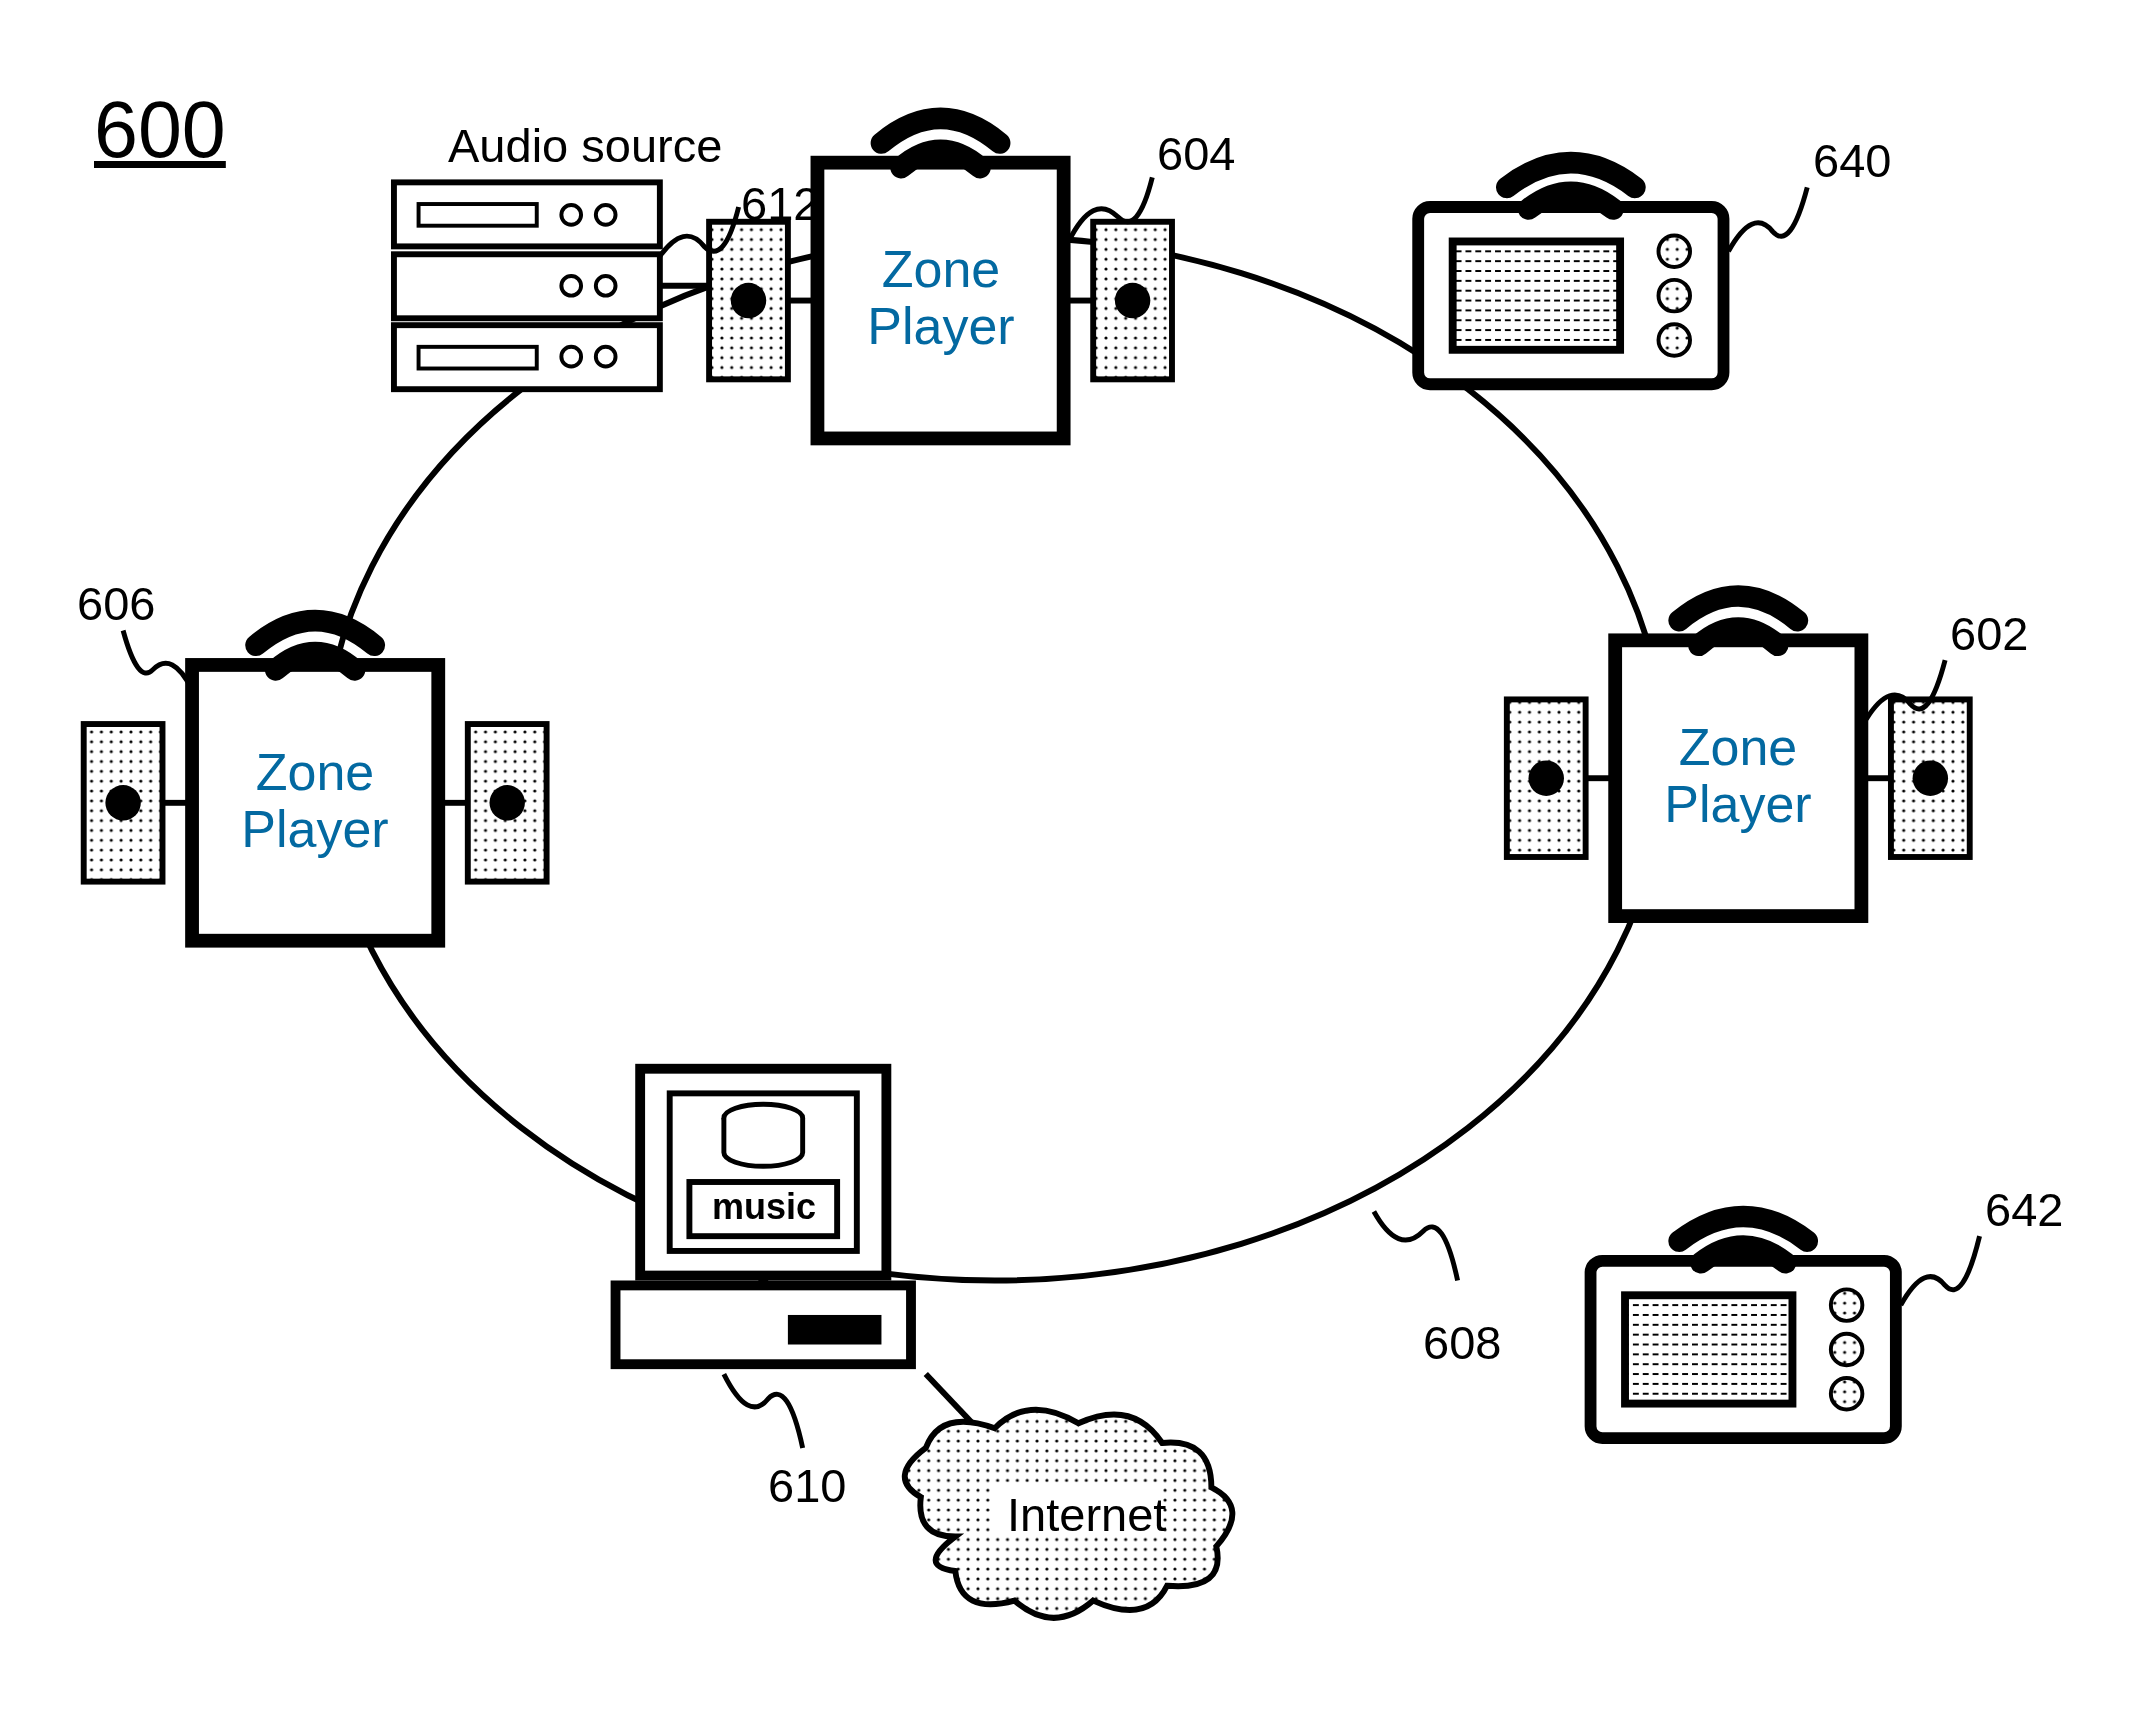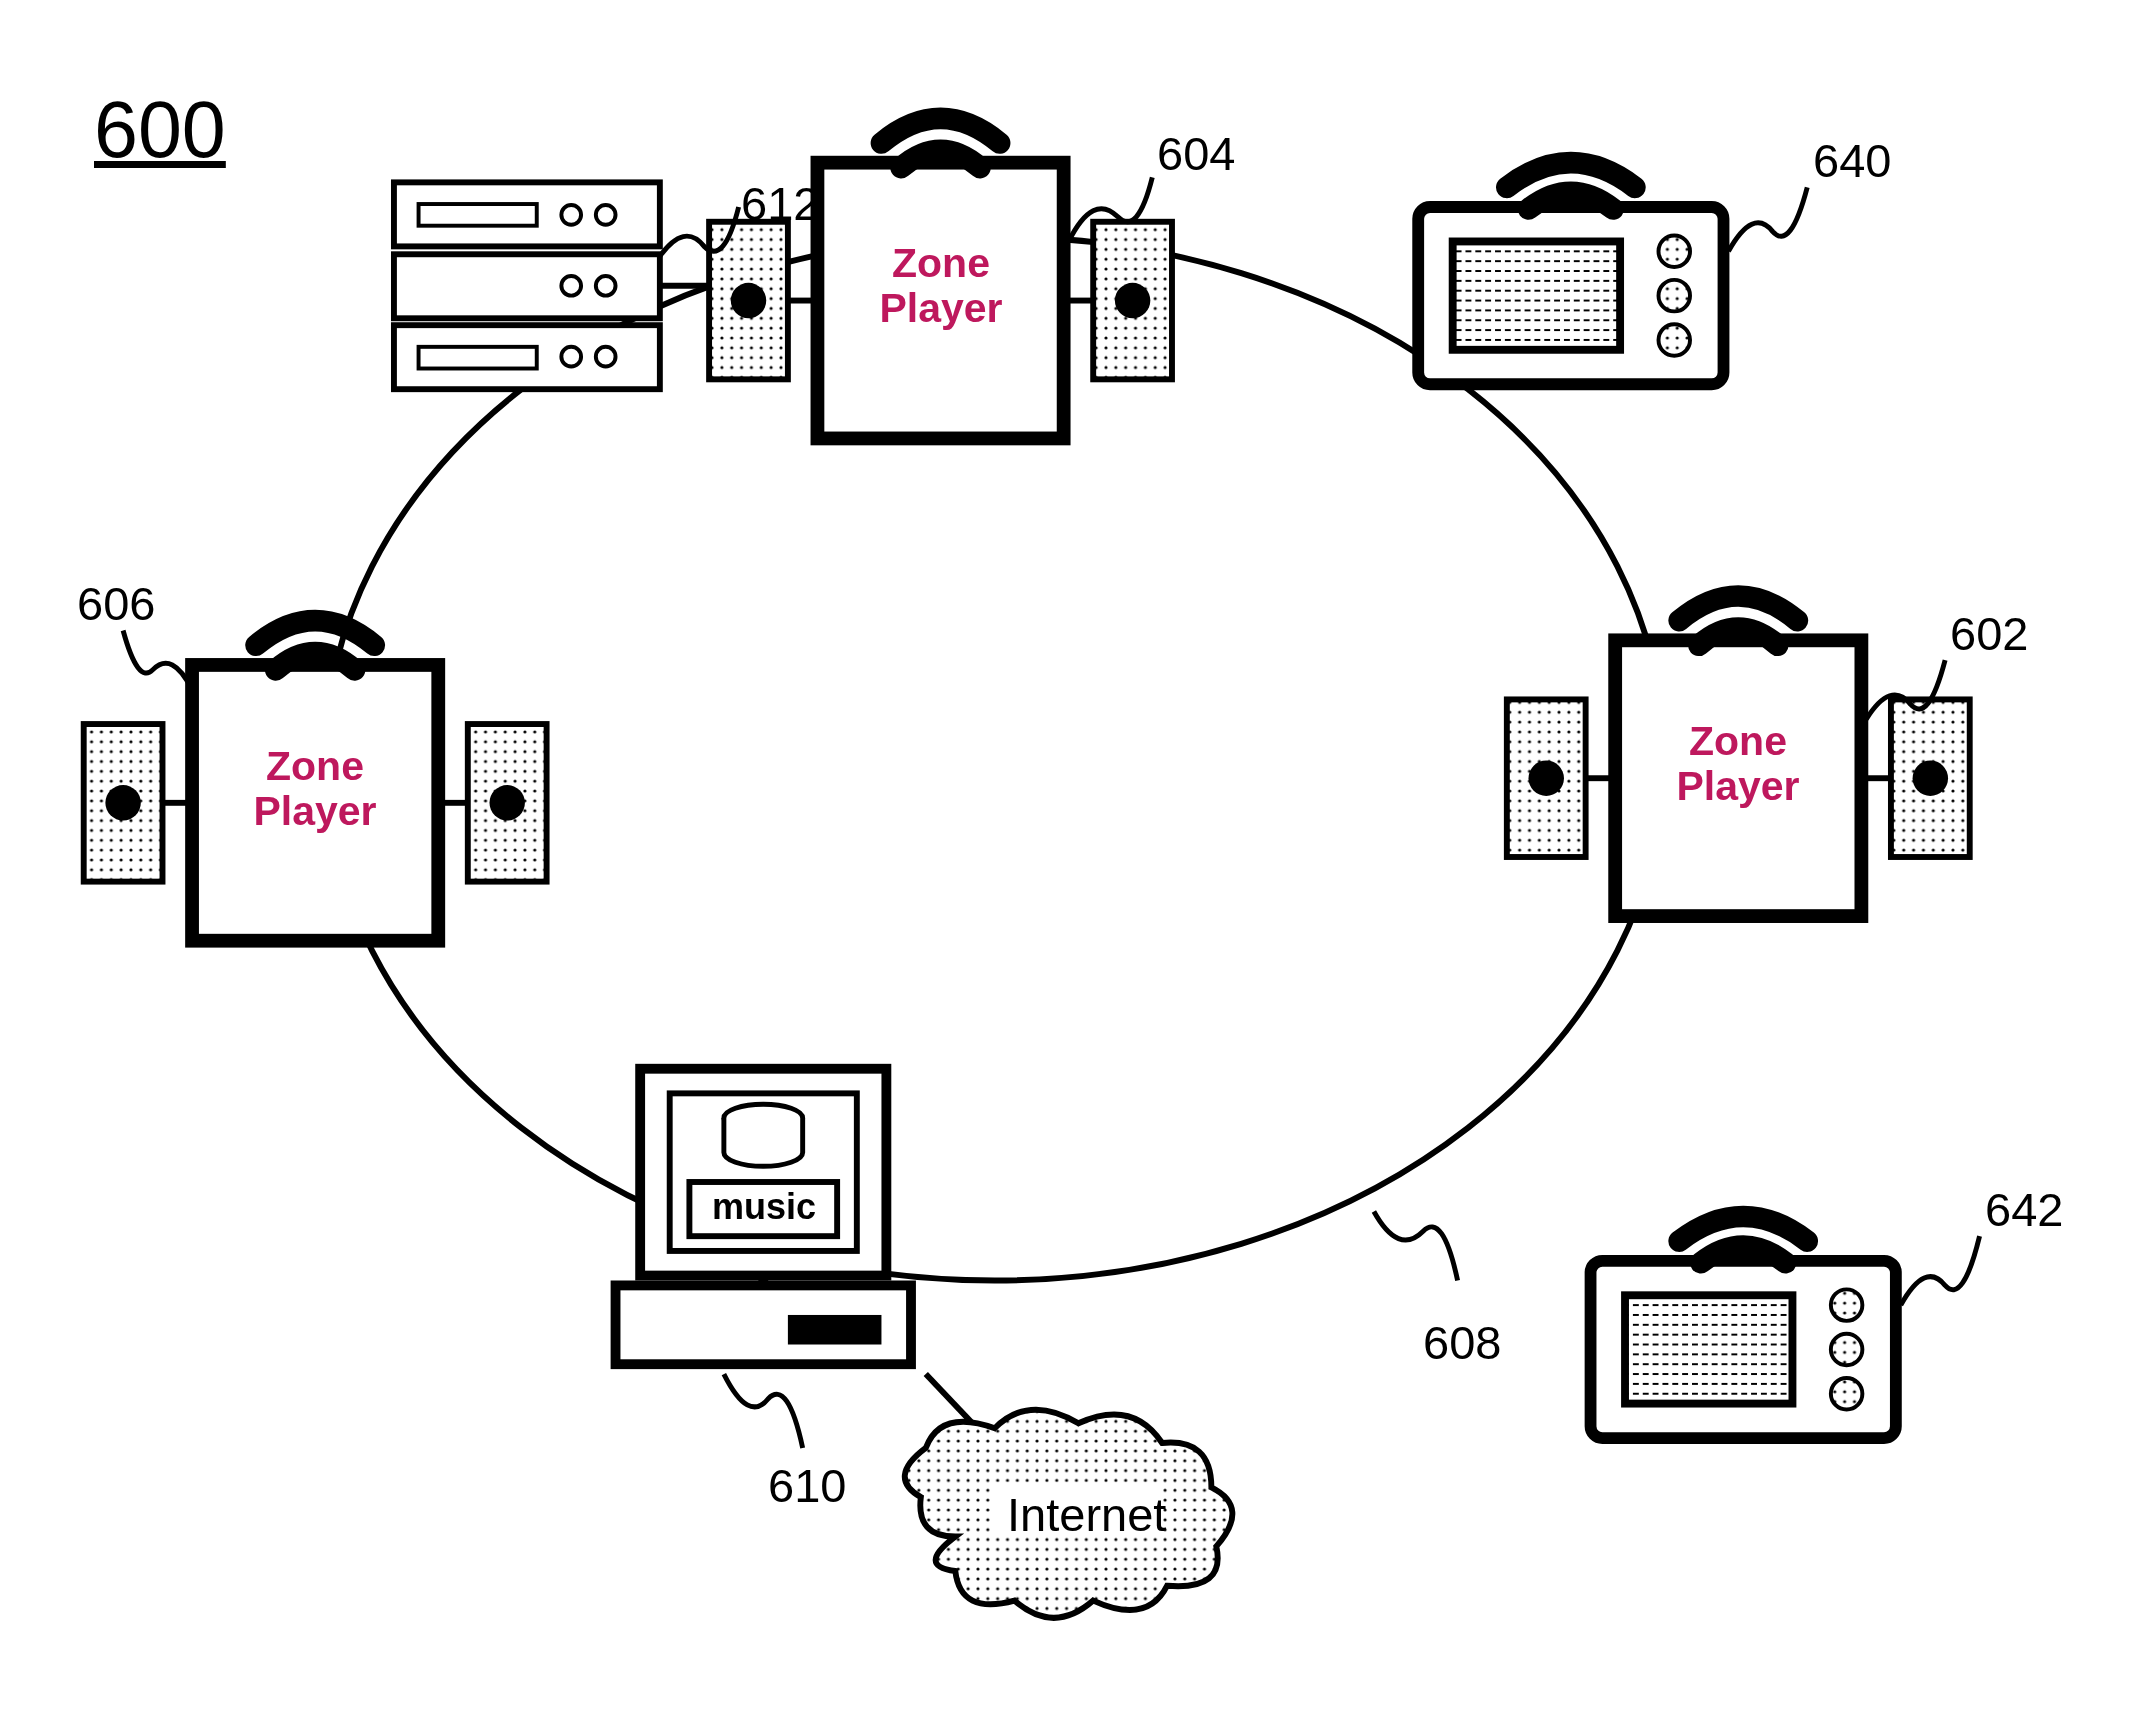--- a/index.html
+++ b/index.html
@@ -24,23 +24,23 @@
     white-space: nowrap;
   }
   .figure-number {
     position: absolute;
     font-size: 79px;
     color: #000;
     text-decoration: underline;
   }
   .zone-label {
     position: absolute;
-    font-size: 41px;
-    font-weight: bold;
-    color: #be185d;
+    font-size: 52px;
+    font-weight: normal;
+    color: #0369a1;
     text-align: center;
     line-height: 1.1;
   }
   .music-label {
     position: absolute;
     font-size: 36px;
     font-weight: bold;
     color: #000;
     text-align: center;
   }
@@ -195,20 +195,21 @@
   <path d="M 1755 255 Q 1780 210 1800 235 Q 1818 255 1835 190" fill="none" stroke="#000" stroke-width="5"></path>
   <path d="M 1895 730 Q 1920 690 1940 715 Q 1958 735 1975 670" fill="none" stroke="#000" stroke-width="5"></path>
   <path d="M 1930 1325 Q 1955 1280 1975 1305 Q 1993 1325 2010 1255" fill="none" stroke="#000" stroke-width="5"></path>
   <path d="M 1395 1230 Q 1420 1275 1445 1250 Q 1465 1230 1480 1300" fill="none" stroke="#000" stroke-width="5"></path>
   <path d="M 735 1395 Q 760 1445 780 1420 Q 800 1400 815 1470" fill="none" stroke="#000" stroke-width="5"></path>
   <path d="M 195 700 Q 175 660 155 680 Q 140 695 125 640" fill="none" stroke="#000" stroke-width="5"></path>
 </svg>
 
 <div class="figure-number" style="left:94px; top:84px;">600</div>
 
+<div class="label" style="left:448px; top:118px;">Audio source</div>
 
 <div class="zone-label" style="left:823px; top:241px; width:236px;">
   <span>Zone</span><br>
   <span>Player</span>
 </div>
 <div class="zone-label" style="left:1620px; top:719px; width:236px;">
   <span>Zone</span><br>
   <span>Player</span>
 </div>
 <div class="zone-label" style="left:197px; top:744px; width:236px;">

